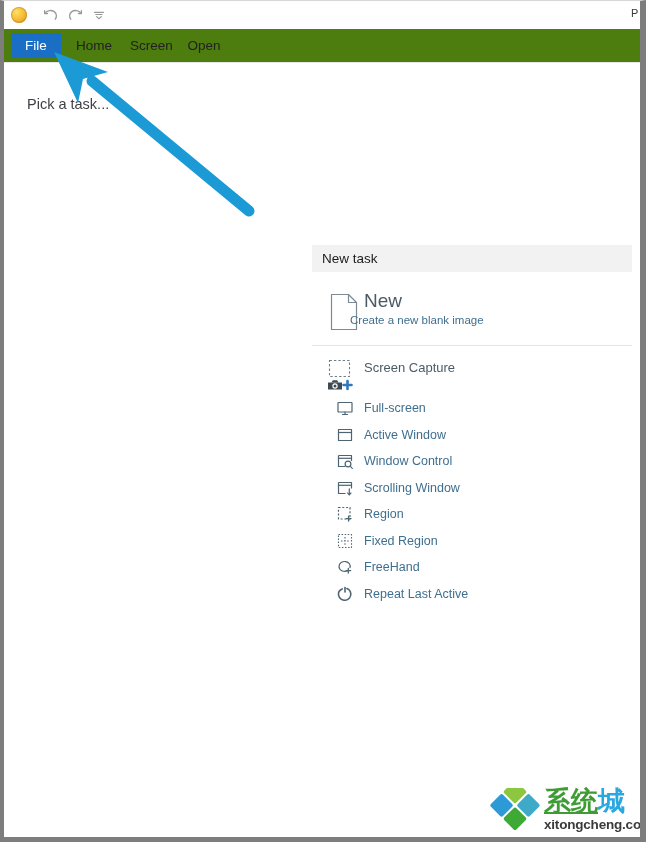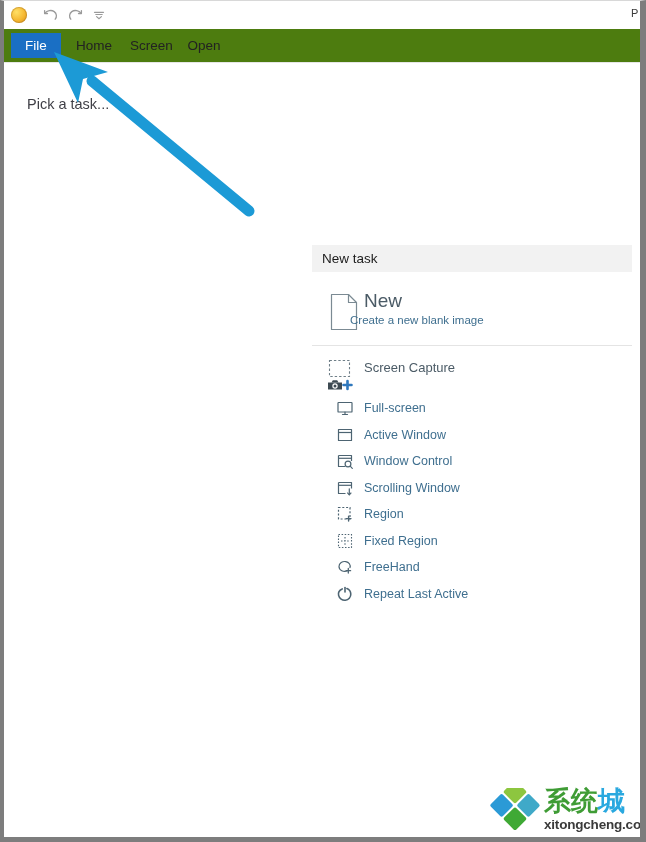--- a/index.html
+++ b/index.html
@@ -226,21 +226,21 @@
   }
   #wm-cn {
     position: absolute;
     left: 58px; top: 2px;
     font-size: 27px;
     line-height: 32px;
     font-family: "DejaVu Sans", sans-serif;
     font-weight: 700;
     white-space: nowrap;
   }
-  #wm-cn .cn-a { color: #3f9c35; }
+  #wm-cn .cn-a { color: #3f9c35; text-decoration: underline; }
   #wm-cn .cn-b { color: #29a8df; }
   #wm-domain {
     position: absolute;
     left: 58px; top: 34px;
     font-size: 13.5px;
     font-weight: 700;
     color: #3a3a3a;
     white-space: nowrap;
     letter-spacing: -0.2px;
   }

